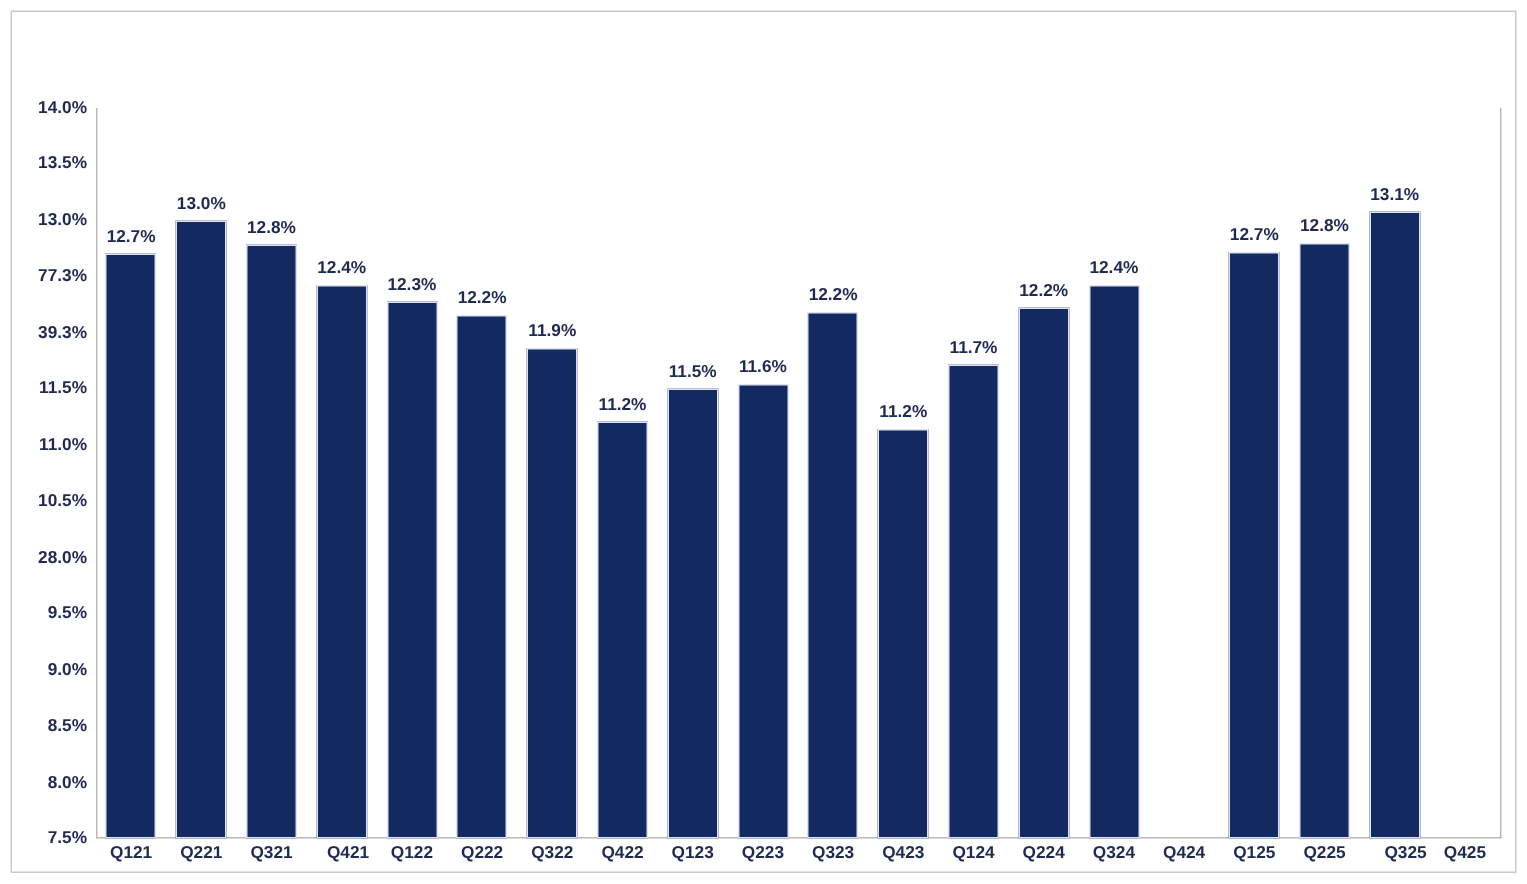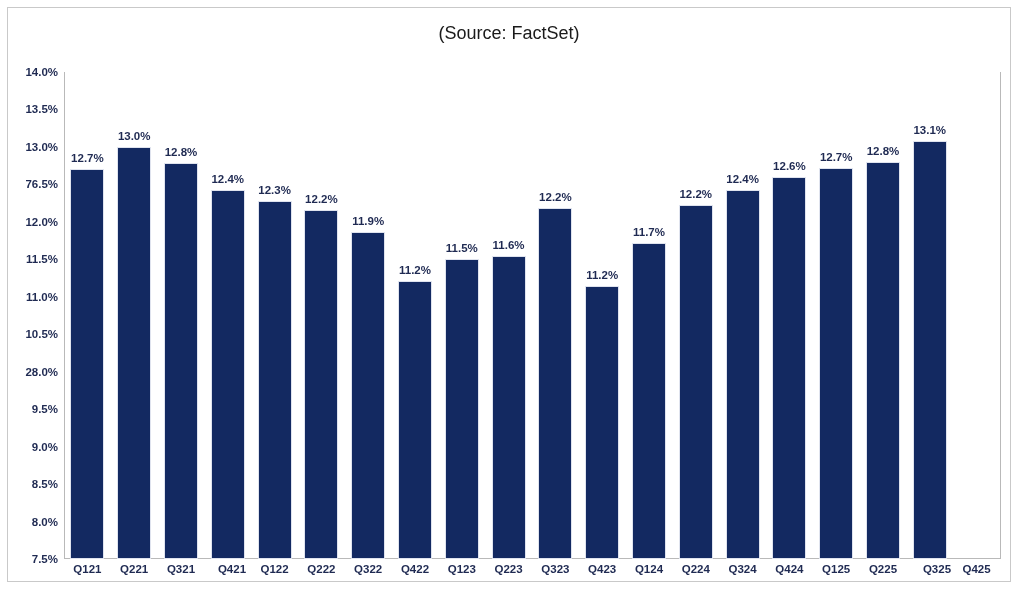--- a/index.html
+++ b/index.html
@@ -148,29 +148,28 @@
   }
 </style>
 </head>
 <body>
 
 <div id="chart-frame">
 
   <div id="chart-border"></div>
 
   <div id="title-block">
-    <div id="chart-subtitle">(Source: FactSet)</div>
   </div>
 
   <div id="y-axis-labels">
       <div class="ytick-label" style="top: 0px;">14.0%</div>
       <div class="ytick-label" style="top: 37.4615px;">13.5%</div>
       <div class="ytick-label" style="top: 74.9231px;">13.0%</div>
-      <div class="ytick-label" style="top: 112.385px;">76.5%</div>
-      <div class="ytick-label" style="top: 149.846px;">12.0%</div>
+      <div class="ytick-label" style="top: 112.385px;">77.3%</div>
+      <div class="ytick-label" style="top: 149.846px;">39.3%</div>
       <div class="ytick-label" style="top: 187.308px;">11.5%</div>
       <div class="ytick-label" style="top: 224.769px;">11.0%</div>
       <div class="ytick-label" style="top: 262.231px;">10.5%</div>
       <div class="ytick-label" style="top: 299.692px;">28.0%</div>
       <div class="ytick-label" style="top: 337.154px;">9.5%</div>
       <div class="ytick-label" style="top: 374.615px;">9.0%</div>
       <div class="ytick-label" style="top: 412.077px;">8.5%</div>
       <div class="ytick-label" style="top: 449.538px;">8.0%</div>
       <div class="ytick-label" style="top: 487px;">7.5%</div>
     </div>
@@ -232,24 +231,20 @@
         <div class="bar" style="height: 316.175px;"></div>
         <div class="bar-label" style="top: 153.825px;">11.7%</div>
       </div>
       <div class="bar-slot" style="left: 608.4px; width: 46.8px;">
         <div class="bar" style="height: 353.637px;"></div>
         <div class="bar-label" style="top: 116.363px;">12.2%</div>
       </div>
       <div class="bar-slot" style="left: 655.2px; width: 46.8px;">
         <div class="bar" style="height: 368.622px;"></div>
         <div class="bar-label" style="top: 101.378px;">12.4%</div>
-      </div>
-      <div class="bar-slot" style="left: 702px; width: 46.8px;">
-        <div class="bar" style="height: 382.108px;"></div>
-        <div class="bar-label" style="top: 87.8923px;">12.6%</div>
       </div>
       <div class="bar-slot" style="left: 748.8px; width: 46.8px;">
         <div class="bar" style="height: 391.098px;"></div>
         <div class="bar-label" style="top: 78.9015px;">12.7%</div>
       </div>
       <div class="bar-slot" style="left: 795.6px; width: 46.8px;">
         <div class="bar" style="height: 397.092px;"></div>
         <div class="bar-label" style="top: 72.9077px;">12.8%</div>
       </div>
       <div class="bar-slot" style="left: 842.4px; width: 46.8px;">

